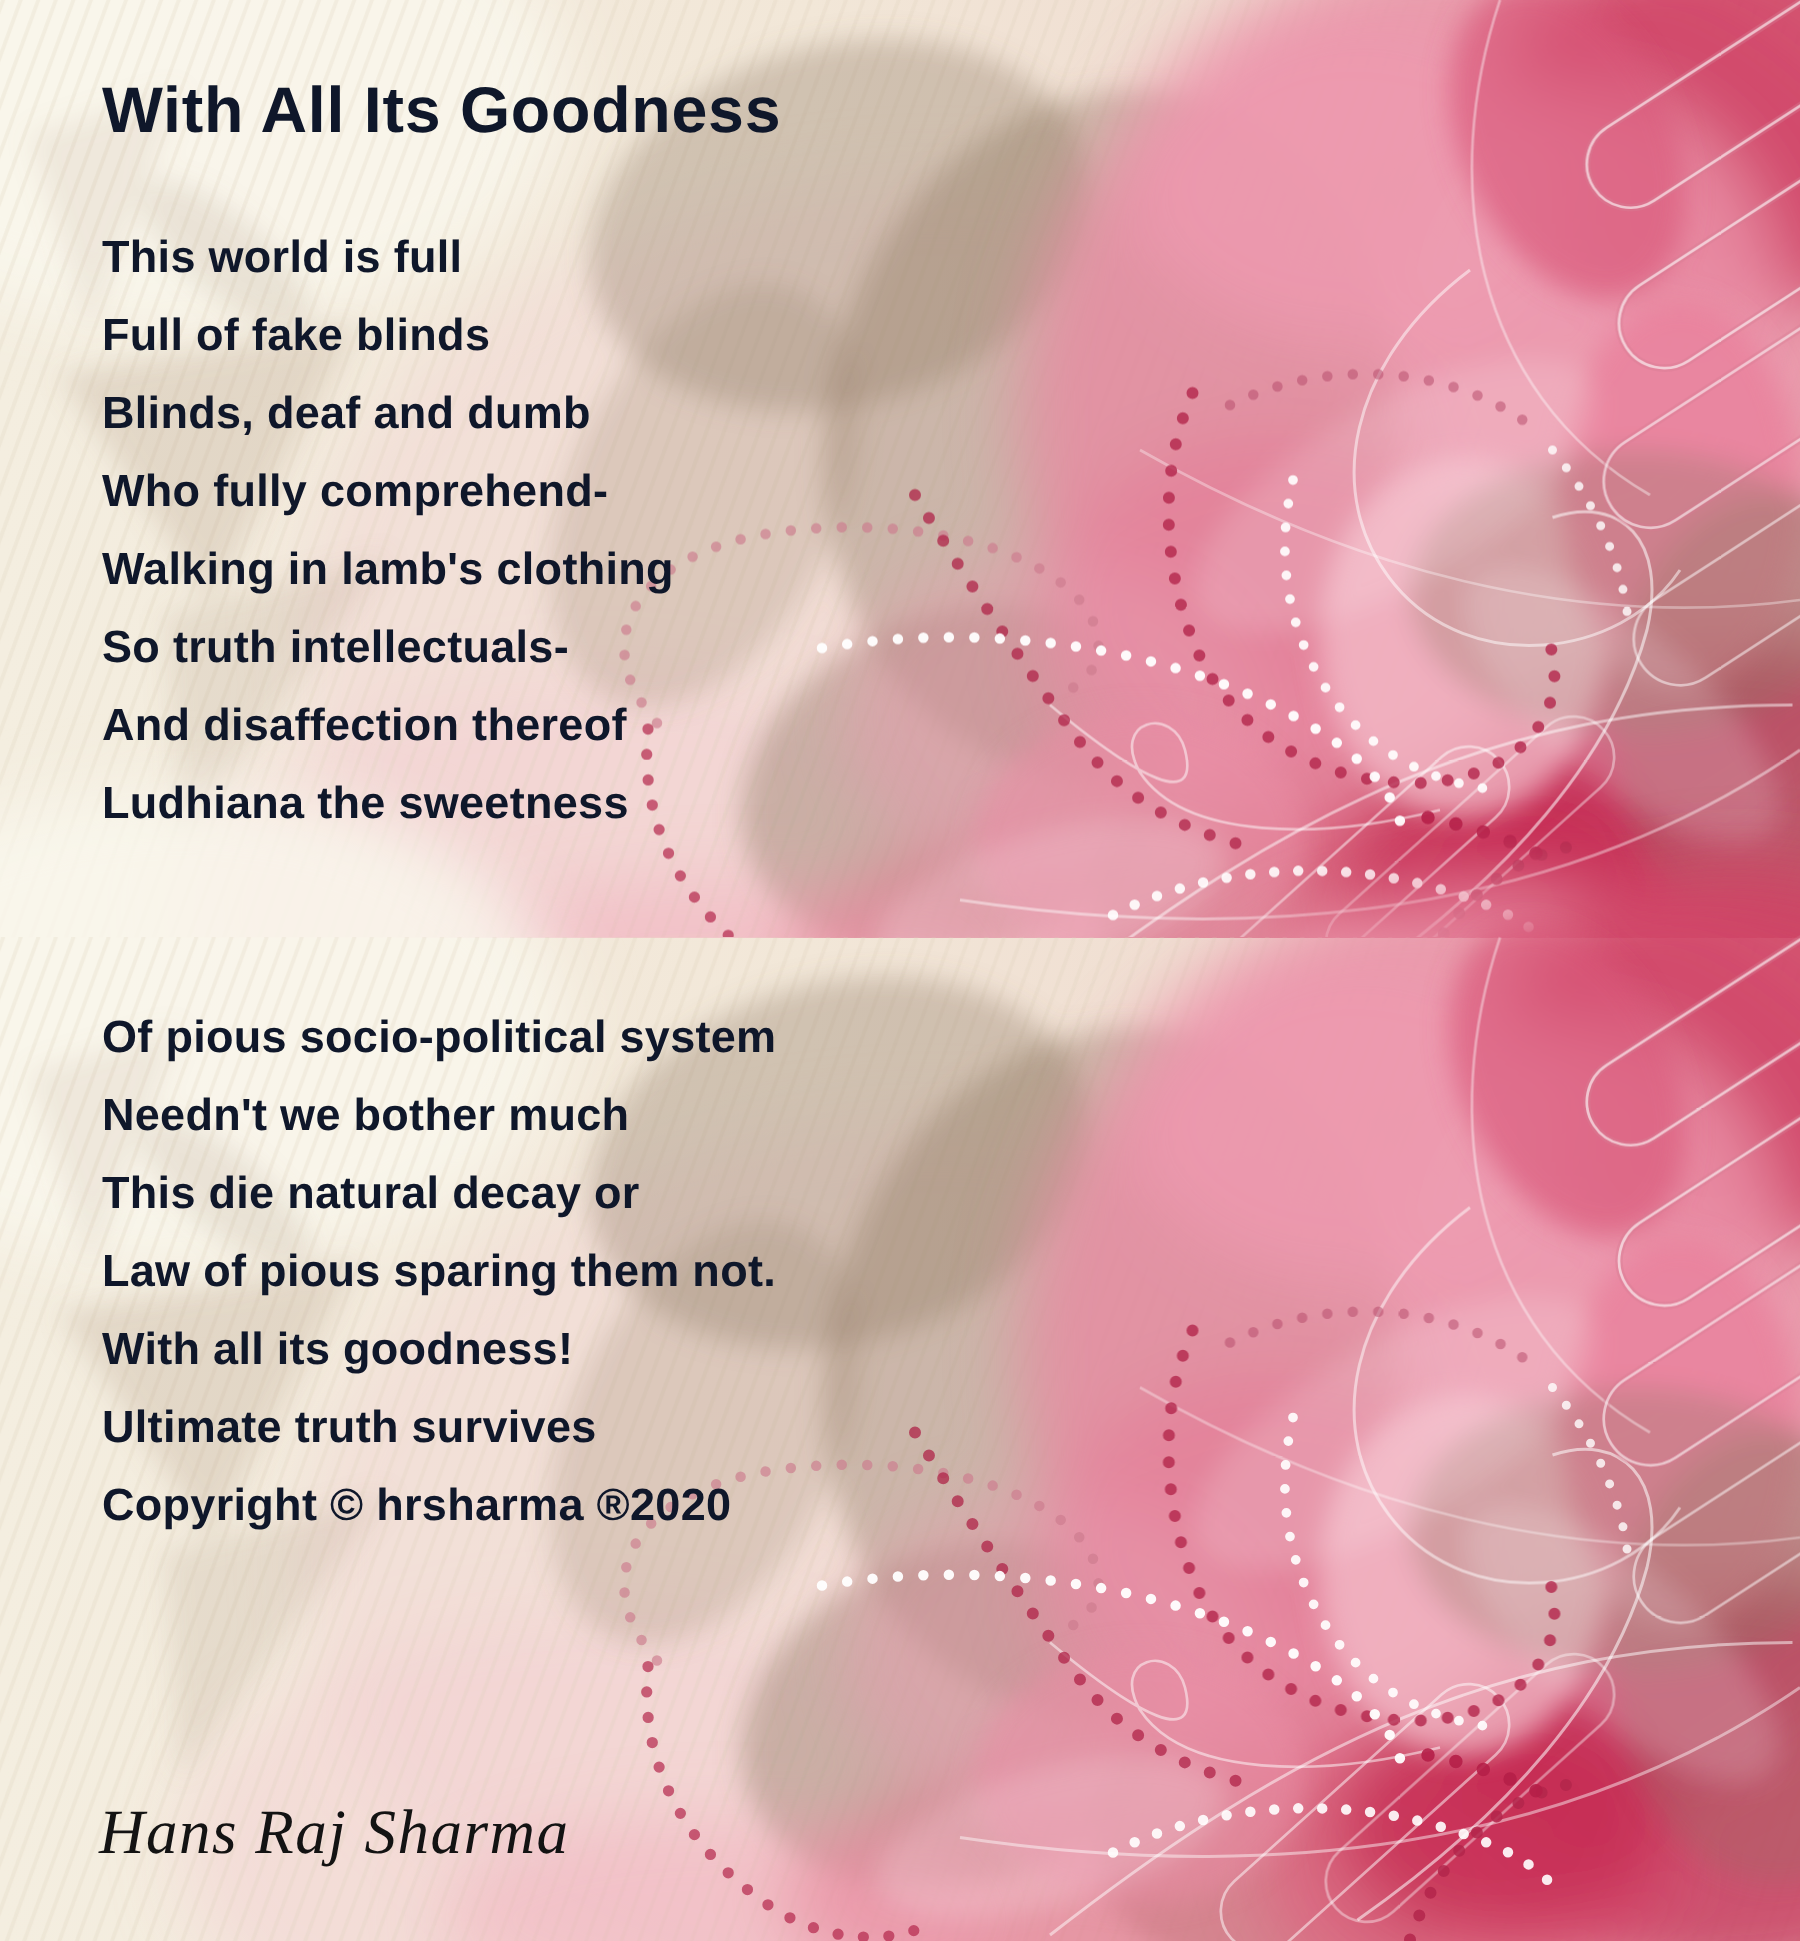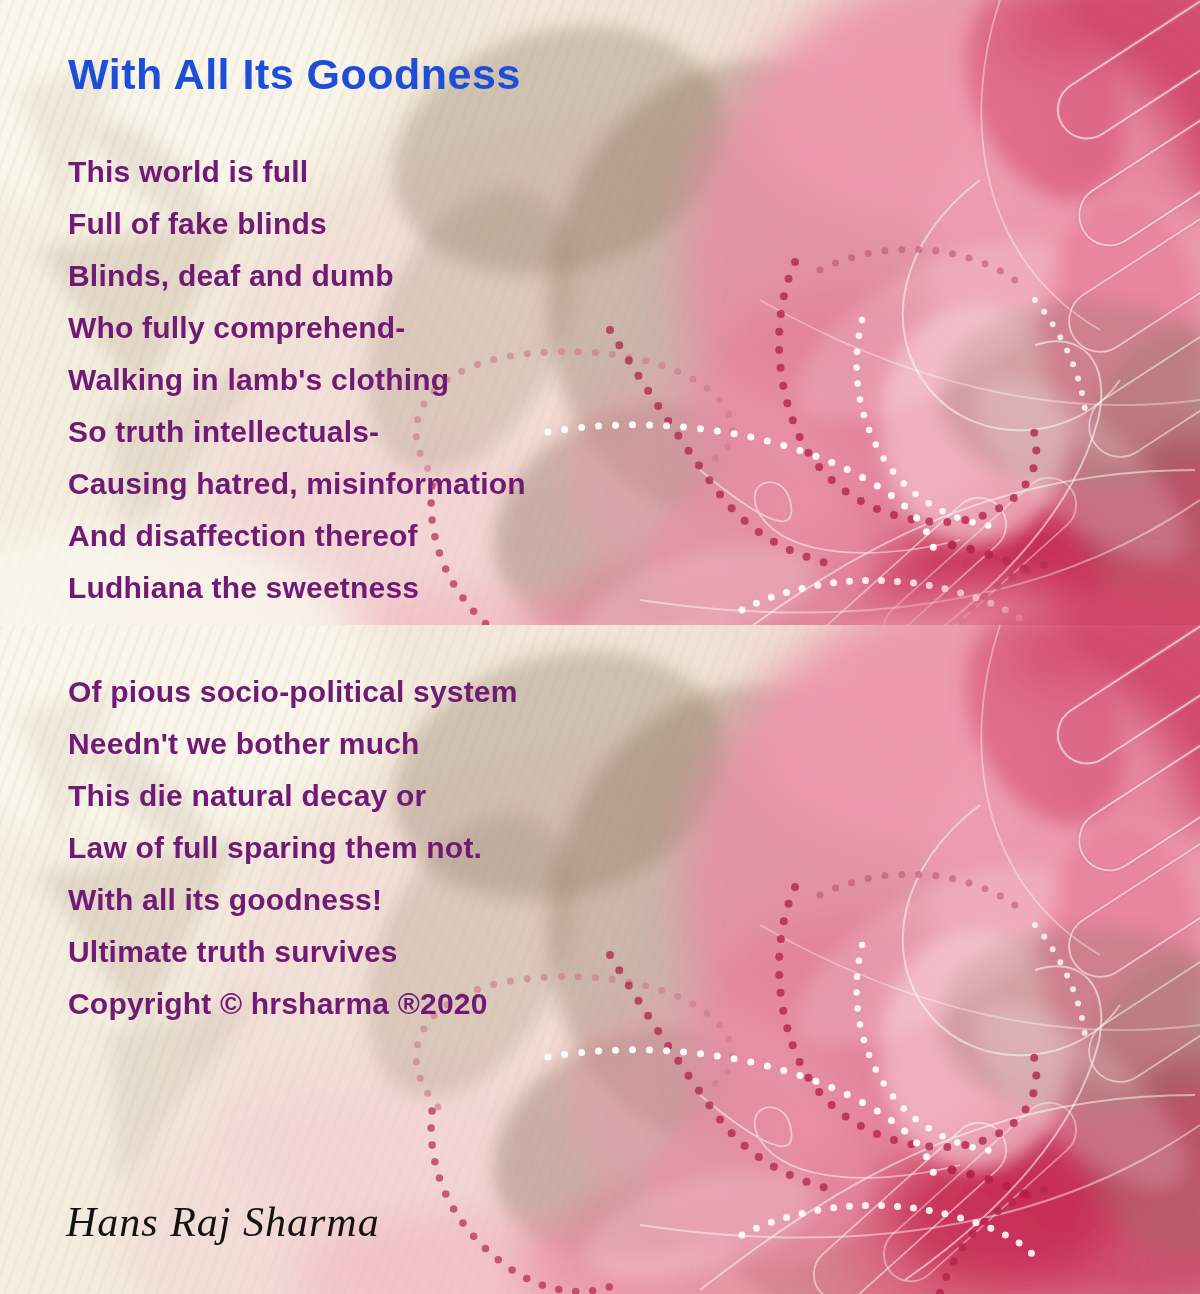--- a/index.html
+++ b/index.html
@@ -7,27 +7,27 @@
     position:relative;
     width:1200px;height:1294px;
     overflow:hidden;
     font-family:"Liberation Sans","DejaVu Sans",sans-serif;
     background:#f2ebdc;
   }
   .bg{position:absolute;left:0;top:0;width:1200px;height:1294px;display:block;}
   .content{position:absolute;inset:0;}
   .title{
     position:absolute;left:68px;top:48px;margin:0;
-    font-size:43px;line-height:52px;font-weight:700;color:#1d4ed8;
+    font-size:43px;line-height:52px;font-weight:700;color:#0f172a;
     letter-spacing:0.5px;white-space:nowrap;
   }
   .stanza{position:absolute;left:68px;margin:0;}
   .stanza p{
     margin:0;font-size:30px;line-height:52px;font-weight:700;
-    color:#701a75;letter-spacing:0.2px;white-space:nowrap;
+    color:#0f172a;letter-spacing:0.2px;white-space:nowrap;
   }
   .stanza1{top:146px;}
   .stanza2{top:666px;}
   .signature{
     position:absolute;left:66px;top:1196px;
     font-size:42px;line-height:52px;font-style:italic;font-weight:400;
     color:#131313;letter-spacing:1px;white-space:nowrap;font-family:Liberation Serif, serif;
   }
 </style>
 </head>
@@ -155,30 +155,29 @@
   <div class="content">
     <h1 class="title">With All Its Goodness</h1>
 
     <div class="stanza stanza1">
       <p>This world is full</p>
       <p>Full of fake blinds</p>
       <p>Blinds, deaf and dumb</p>
       <p>Who fully comprehend-</p>
       <p>Walking in lamb's clothing</p>
       <p>So truth intellectuals-</p>
-      <p>Causing hatred, misinformation</p>
       <p>And disaffection thereof</p>
       <p>Ludhiana the sweetness</p>
     </div>
 
     <div class="stanza stanza2">
       <p>Of pious socio-political system</p>
       <p>Needn't we bother much</p>
       <p>This die natural decay or</p>
-      <p>Law of full sparing them not.</p>
+      <p>Law of pious sparing them not.</p>
       <p>With all its goodness!</p>
       <p>Ultimate truth survives</p>
       <p>Copyright © hrsharma ®2020</p>
     </div>
 
     <div class="signature">Hans Raj Sharma</div>
   </div>
 </div>
 
 </body></html>

